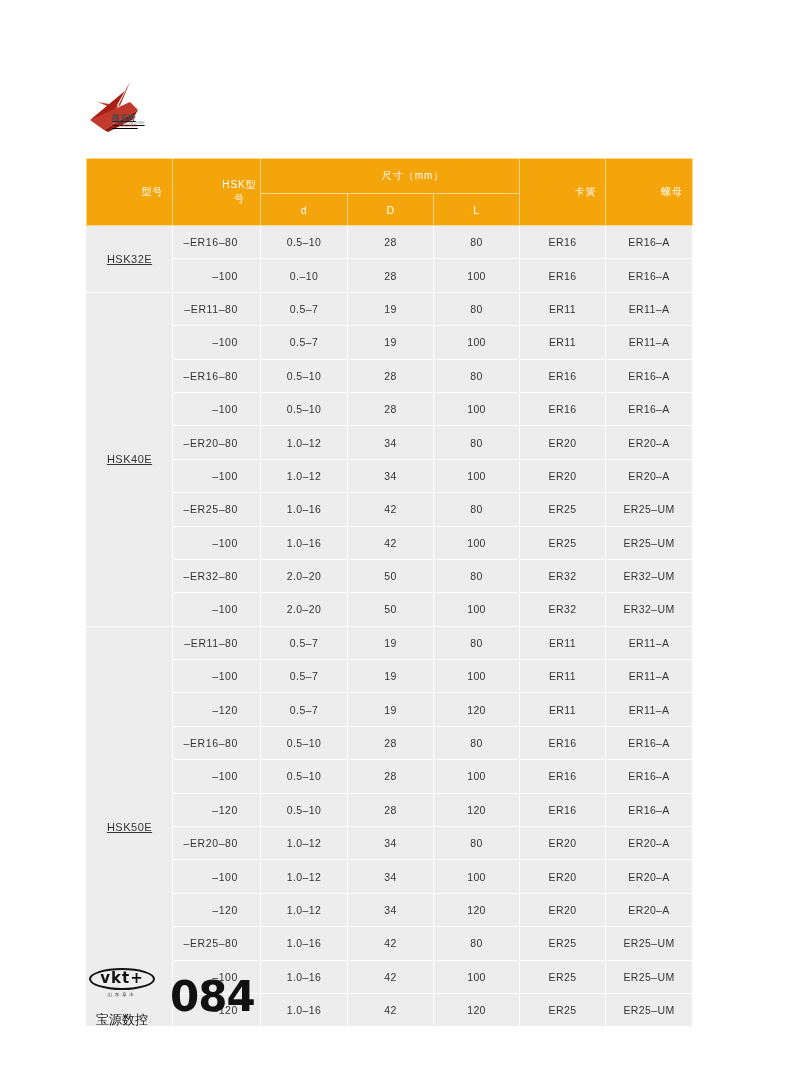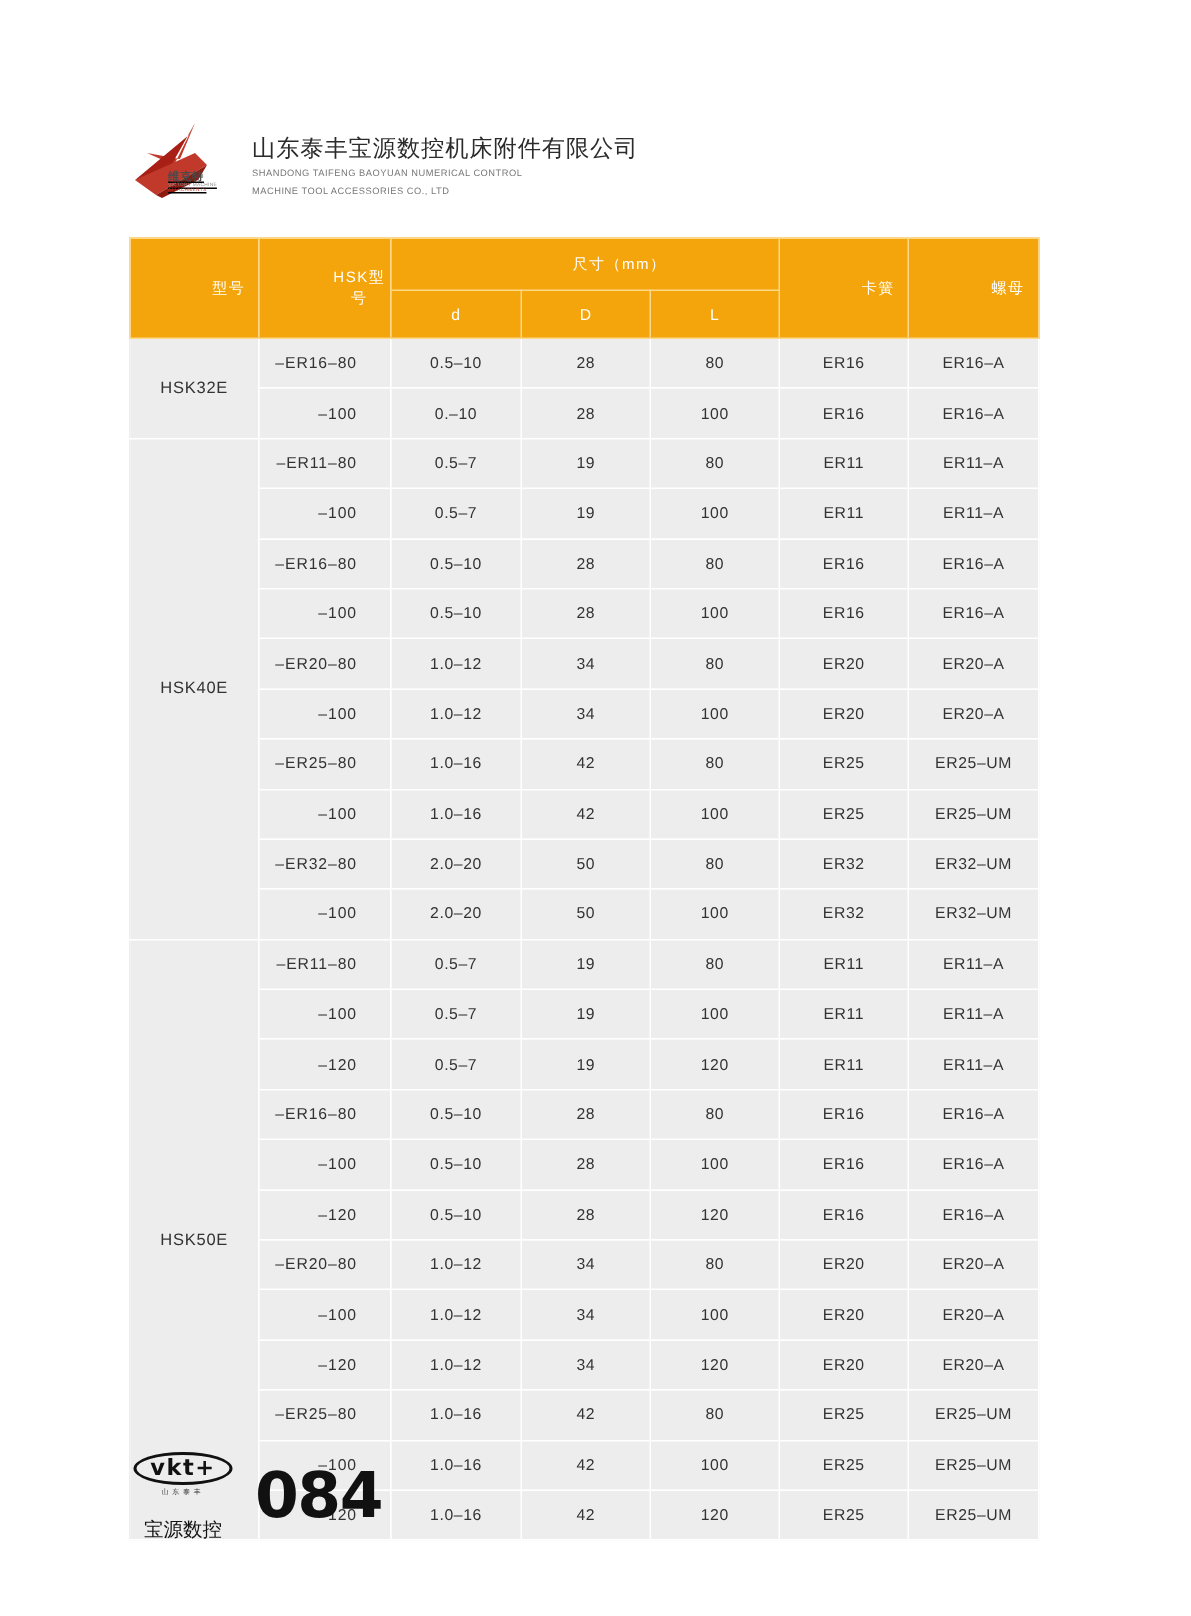--- a/index.html
+++ b/index.html
@@ -89,20 +89,21 @@
   .tbl td.hsk{
     text-align:right;
     padding-right:22px;
     letter-spacing:.6px;
     margin-top:30px;
   }
   .tbl td.group{
     font-size:11px;
     letter-spacing:.5px;
     border-left:1px solid #ededed;
+    text-decoration:underline;
   }
   .tbl tr.grp-start td{border-top:1px solid #dcdcdc;}
 
   
   .footer{
     position:absolute;left:84px;top:968px;
     display:flex;align-items:center;gap:10px;
   }
   .foot-logo{
     width:76px;
@@ -144,25 +145,20 @@
         <polygon points="4,40 44,22 52,30 18,50" fill="#C0392B"></polygon>
         <polygon points="18,50 52,30 46,40 22,52" fill="#8E1A10"></polygon>
       </svg>
       <div class="brand-badge">
         <div class="bb-cn">维克特</div>
         <div class="bb-en">VICTORY MACHINE</div>
         <div class="bb-en2">ATTACHMENTS</div>
       </div>
     </div>
 
-    <div class="brand-text">
-      <div class="brand-cn">山东泰丰宝源数控机床附件有限公司</div>
-      <div class="brand-en">SHANDONG TAIFENG BAOYUAN NUMERICAL CONTROL</div>
-      <div class="brand-en">MACHINE TOOL ACCESSORIES CO., LTD</div>
-    </div>
   </div>
 
   <table class="tbl">
     <colgroup>
       <col class="c0">
         <col class="c1">
         <col class="c2">
         <col class="c3">
       <col class="c4">
         <col class="c5">

